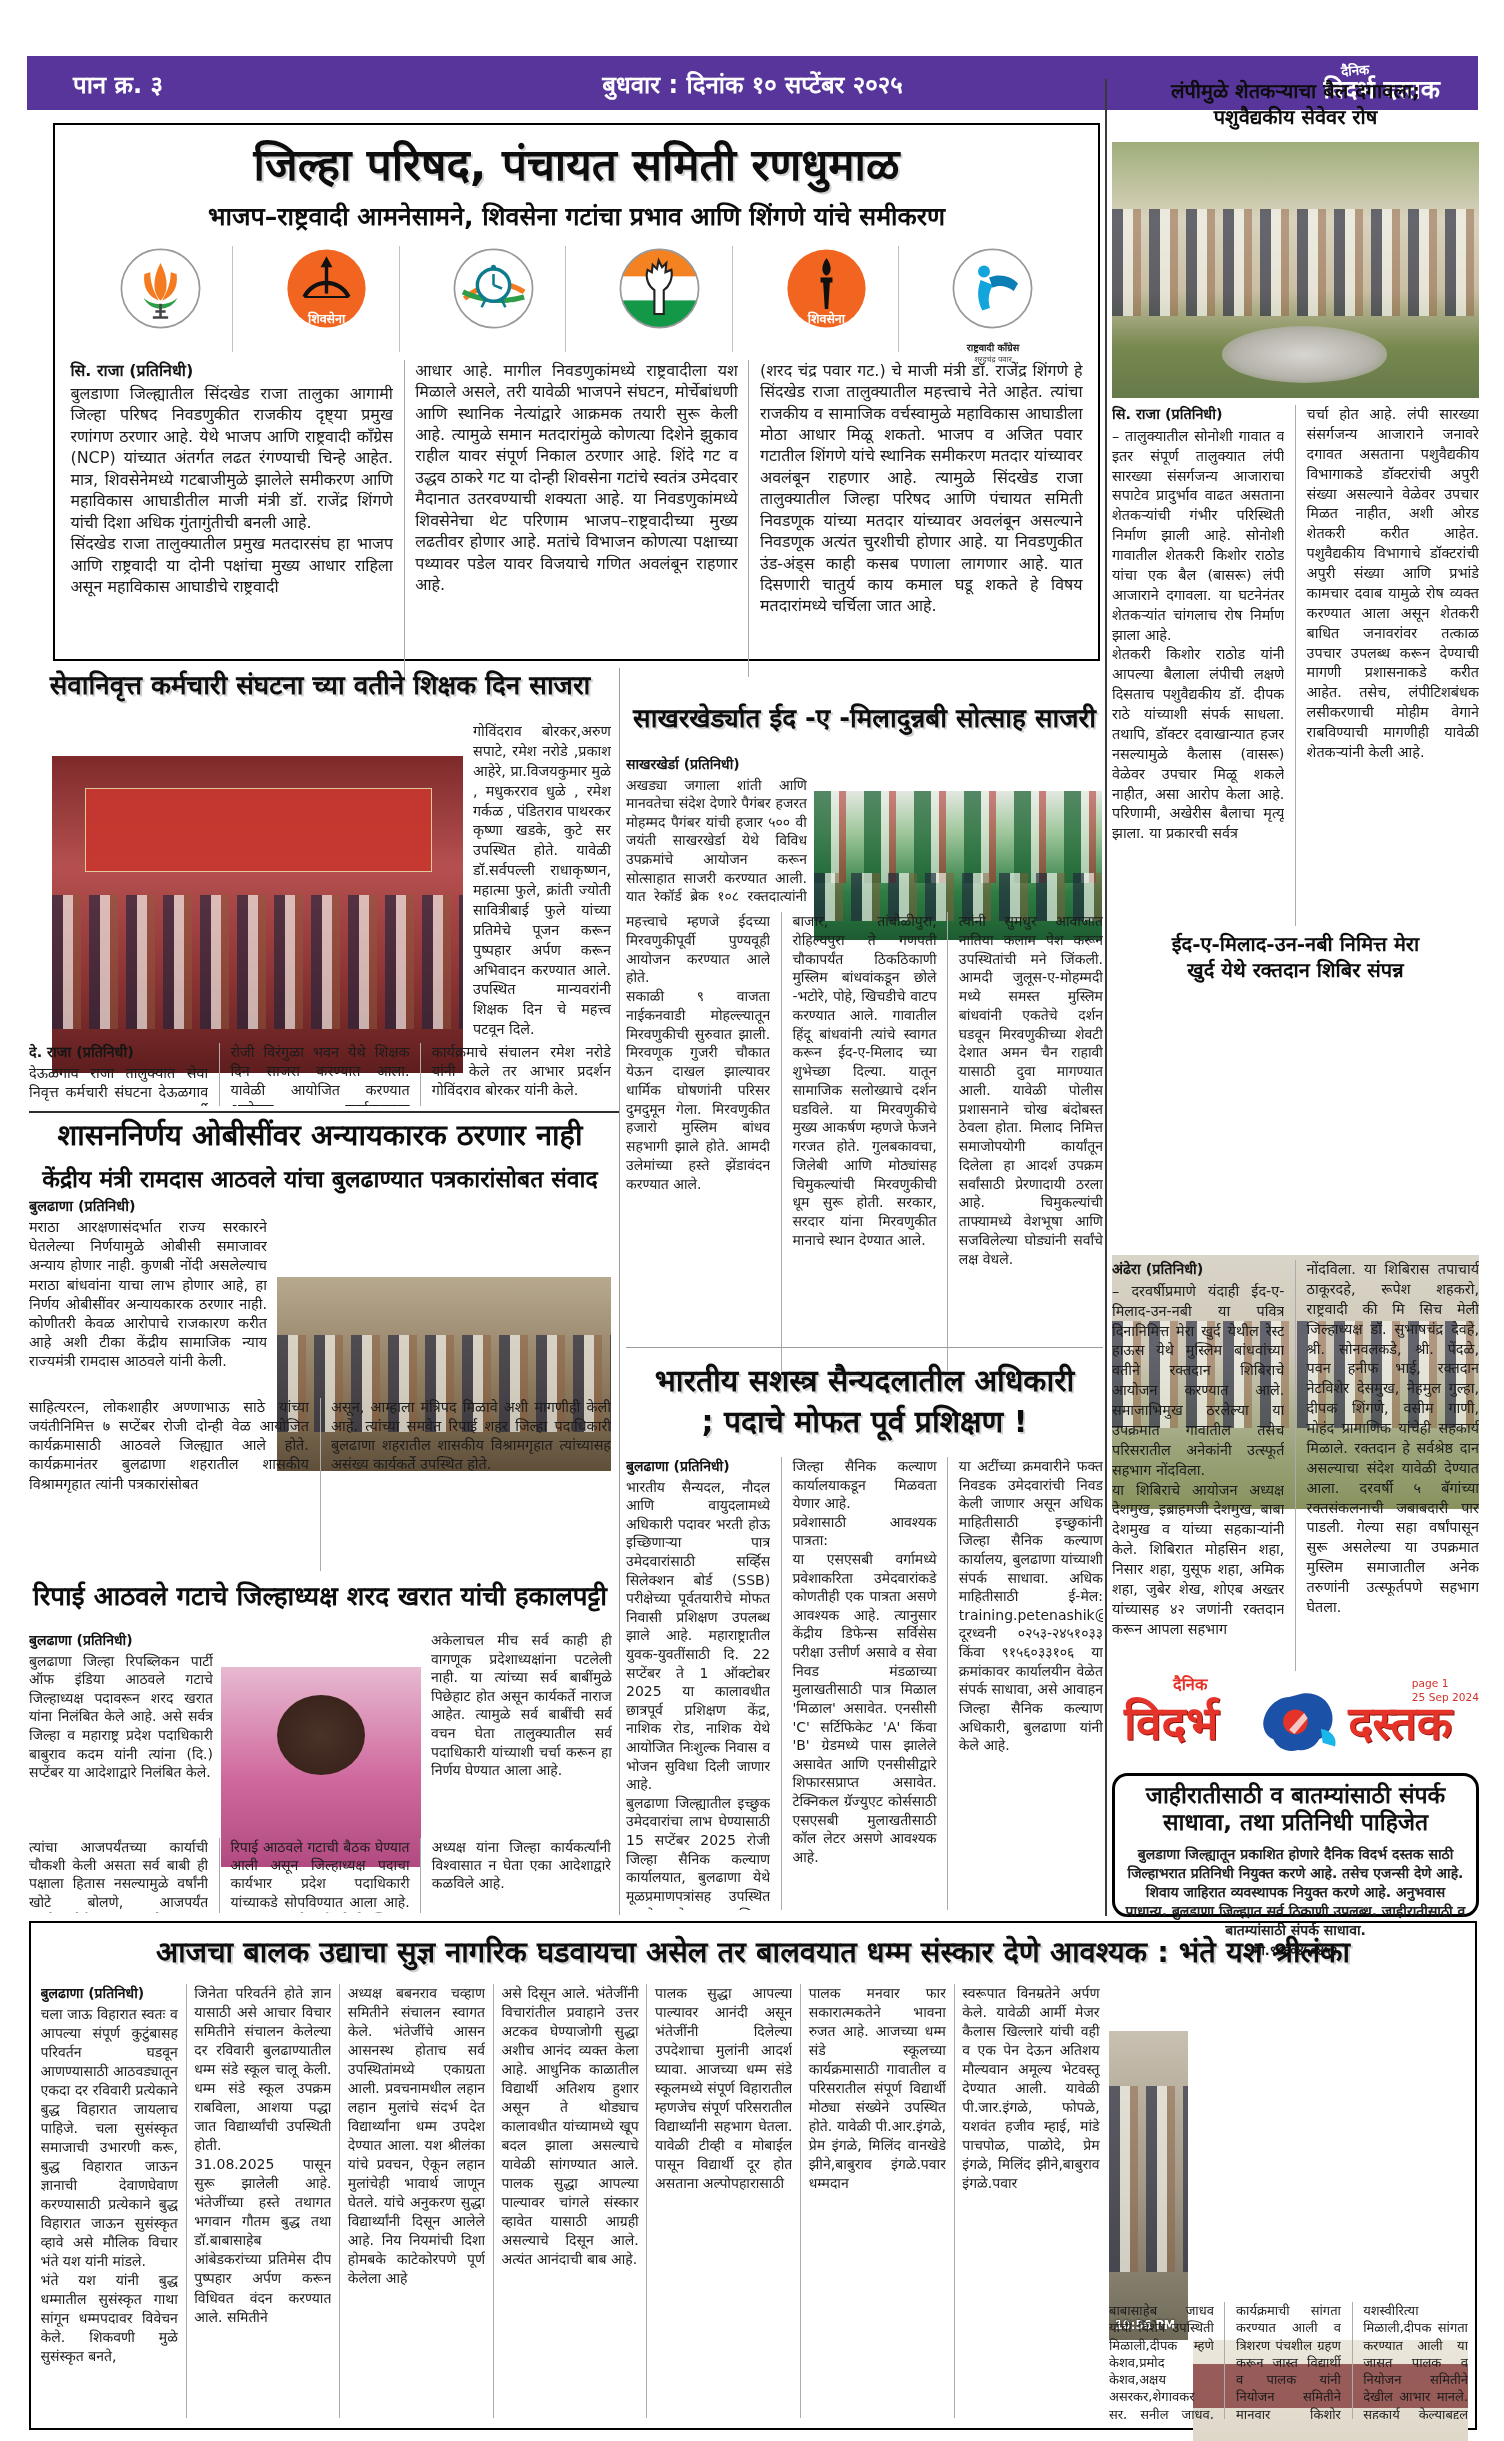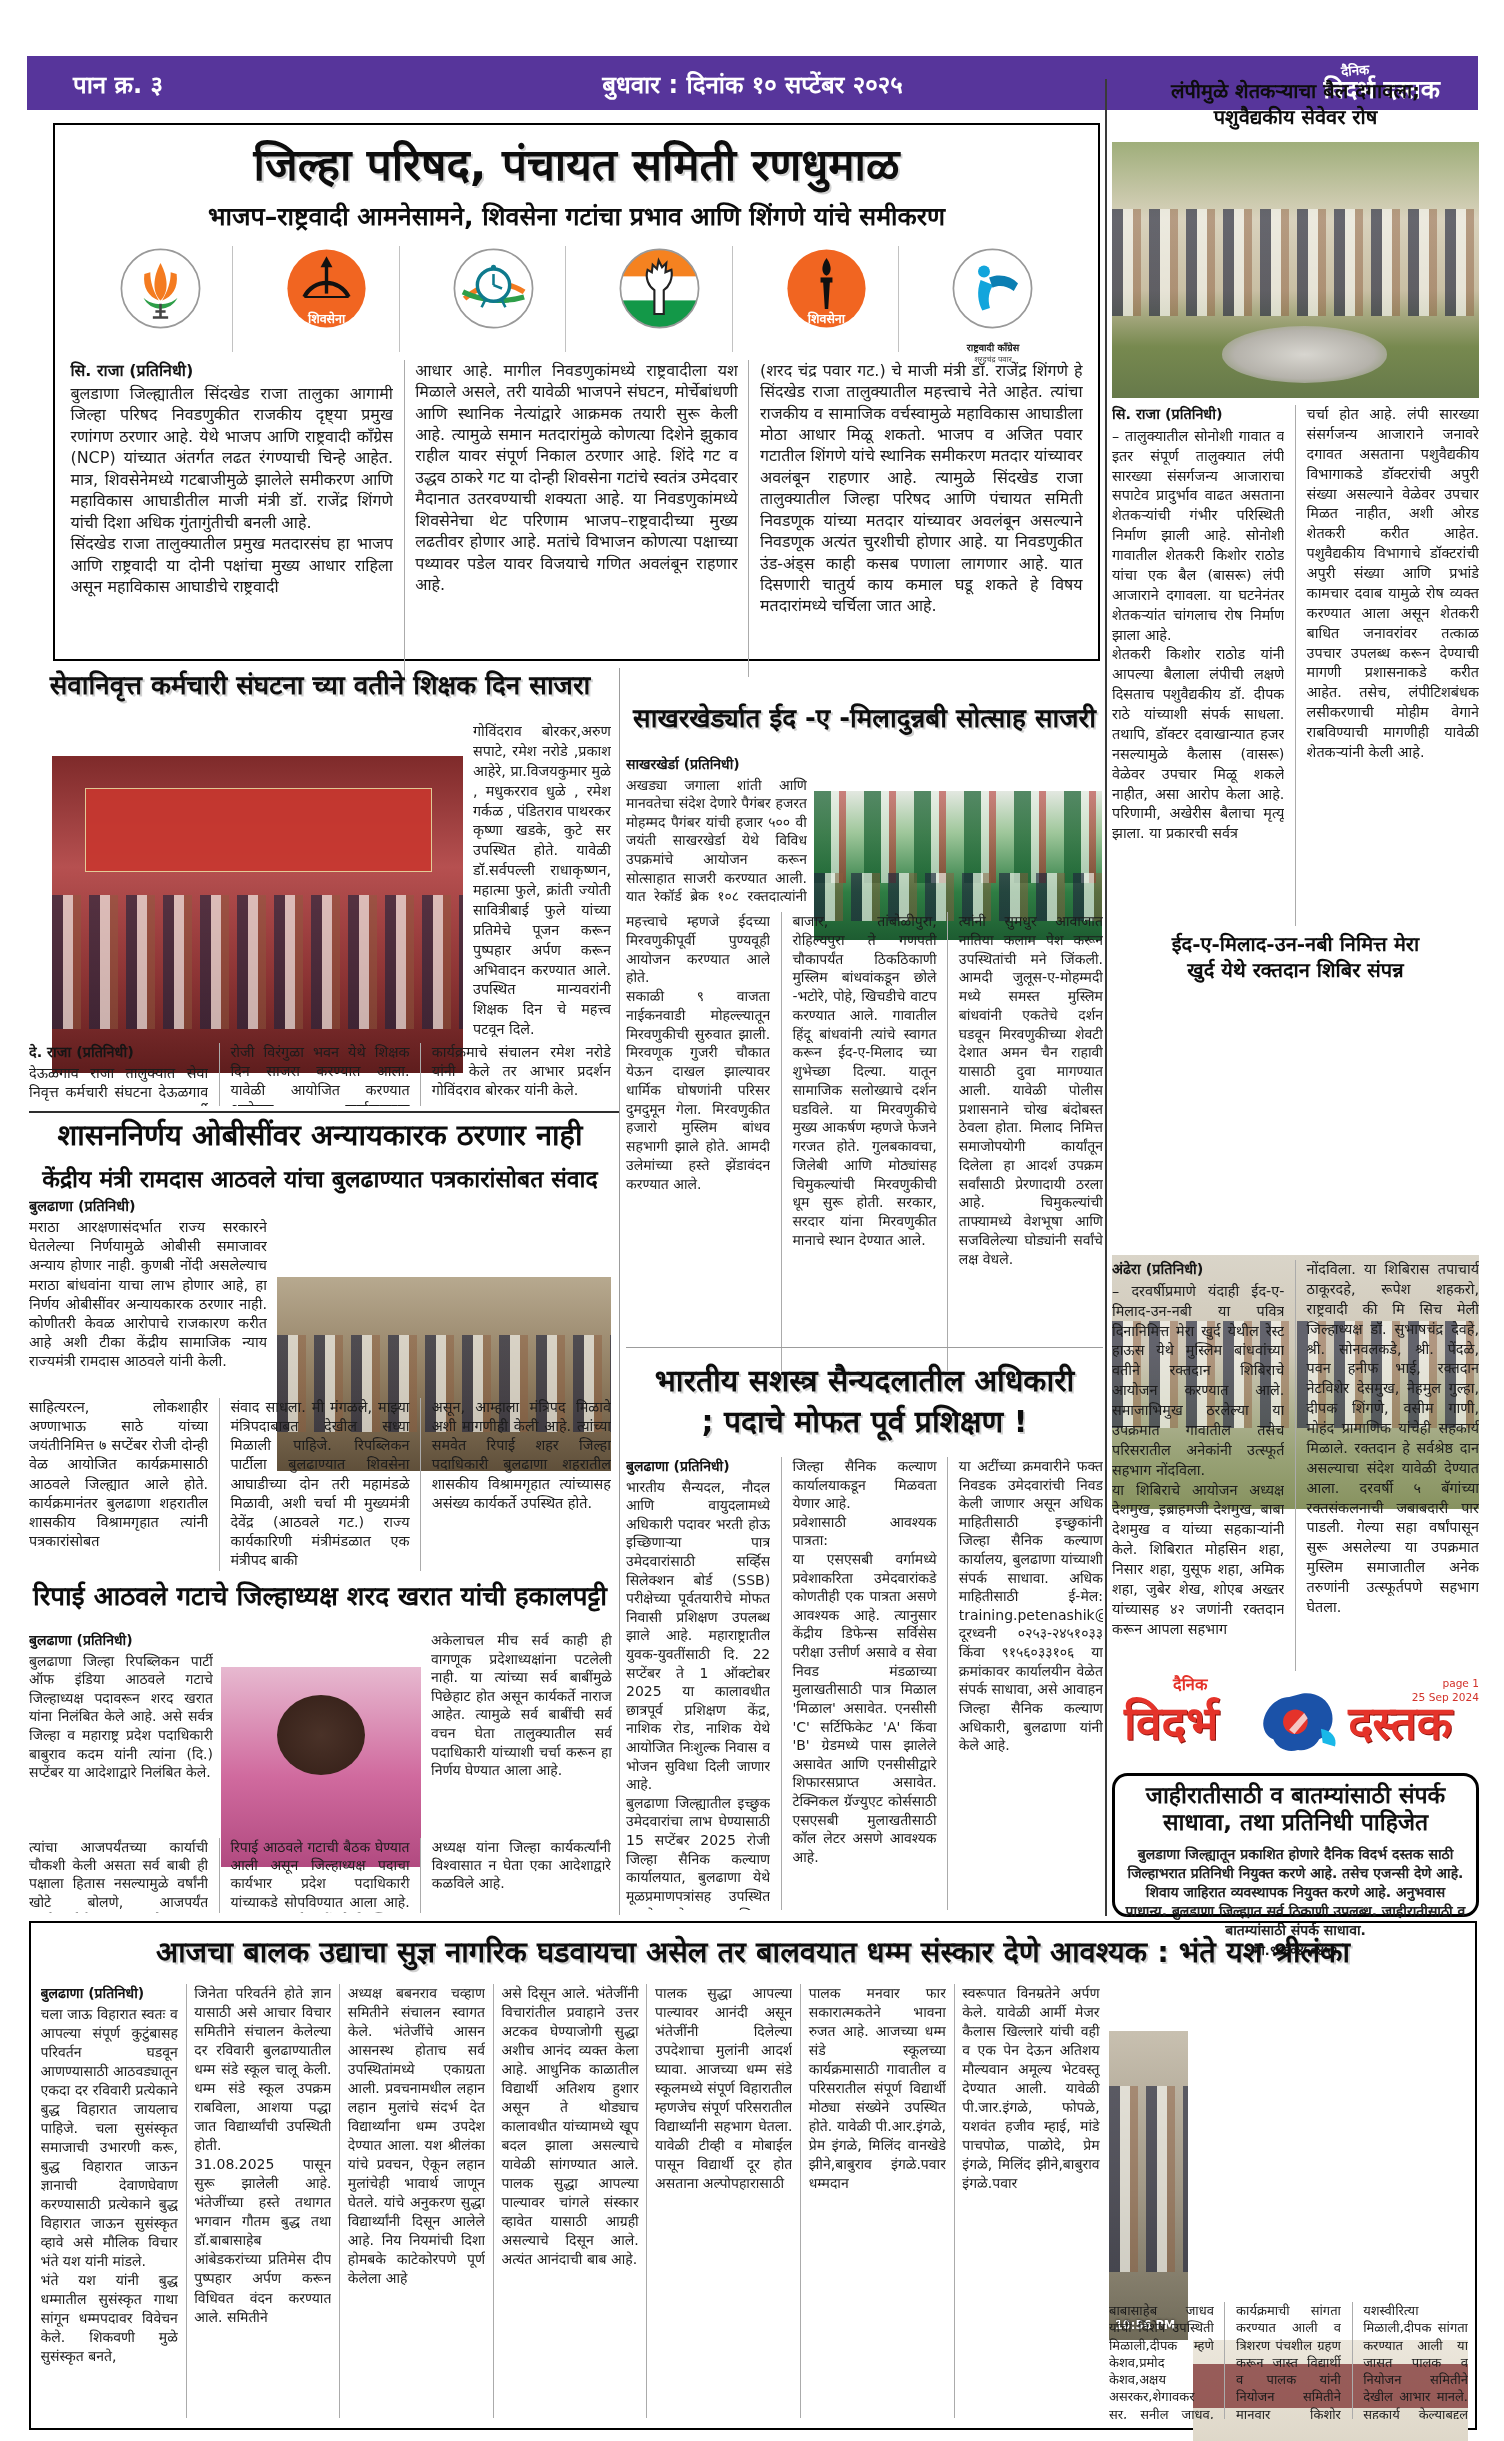--- a/index.html
+++ b/index.html
@@ -71,21 +71,21 @@
   .vrule-soft{width:1px;background:#9c9c9c;}
   .hrule{height:1.9px;background:#2e2e2e;}
   
   .red-logo{left:1112px;top:1677px;width:367px;height:92px;}
   .red-logo .small-daily{position:absolute;left:61px;top:-3.8px;color:#e5332a;font-size:16.3px;font-weight:800;}
   .red-logo .word-l{position:absolute;left:12px;top:13.4px;color:#e5332a;font-size:46px;font-weight:800;
     text-shadow:1px 1px 0 #8c130d;}
   .red-logo .word-r{position:absolute;right:27px;top:13.4px;color:#e5332a;font-size:46px;font-weight:800;
     text-shadow:1px 1px 0 #8c130d;}
   .red-logo svg{position:absolute;left:142px;top:5.8px;width:88px;height:81px;}
-  .red-logo .pageref{position:absolute;right:0;top:0;color:#d2322a;font-size:10.6px;text-align:right;line-height:1.3;}
+  .red-logo .pageref{position:absolute;right:0;top:0;color:#d2322a;font-size:10.6px;line-height:1.3;}
   
   .ad-box{left:1112px;top:1773px;width:367px;height:144px;border:3.8px solid #000;border-radius:15.4px;
     box-sizing:border-box;padding:5.8px 9.6px;text-align:center;}
   .ad-title{font-size:23px;font-weight:700;line-height:1.2;color:#111;}
   .ad-body{font-size:14px;font-weight:700;margin-top:8px;line-height:1.35;color:#222;}
   .ad-phone{font-size:13px;font-weight:700;margin-top:1.9px;}
   
   .bottom-box{left:29px;top:1921px;width:1448px;height:509px;border:2.9px solid #000;box-sizing:border-box;}
   .bottom-hl{font-size:29px;margin-top:7.7px;}
   .b-cols{position:absolute;left:9.6px;top:61px;width:1059px;height:434px;font-size:14px;line-height:1.36;}
@@ -274,21 +274,20 @@
     <div class="hl" style="font-size:23px;margin-top:9px;">केंद्रीय मंत्री रामदास आठवले यांचा बुलढाण्यात पत्रकारांसोबत संवाद</div>
     <div class="abs" style="left:0;top:83px;width:238px;height:194px;font-size:14.4px;line-height:1.33;overflow:hidden;">
       <div class="byline">बुलढाणा (प्रतिनिधी)</div>
       <div class="body-text">मराठा आरक्षणासंदर्भात राज्य सरकारने घेतलेल्या निर्णयामुळे ओबीसी समाजावर अन्याय होणार नाही. कुणबी नोंदी असलेल्याच मराठा बांधवांना याचा लाभ होणार आहे, हा निर्णय ओबीसींवर अन्यायकारक ठरणार नाही. कोणीतरी केवळ आरोपाचे राजकारण करीत आहे अशी टीका केंद्रीय सामाजिक न्याय राज्यमंत्री रामदास आठवले यांनी केली.</div>
     </div>
     <div class="abs photo photo-athawale" style="left:248px;top:83px;width:334px;height:194px;">
       <div class="fig-row" style="top:30%;height:50%;"></div>
     </div>
     <div class="abs cols" style="left:0;top:284px;width:582px;height:173px;font-size:14.4px;line-height:1.33;">
       <div class="col body-text">साहित्यरत्न, लोकशाहीर अण्णाभाऊ साठे यांच्या जयंतीनिमित्त ७ सप्टेंबर रोजी दोन्ही वेळ आयोजित कार्यक्रमासाठी आठवले जिल्ह्यात आले होते. कार्यक्रमानंतर बुलढाणा शहरातील शासकीय विश्रामगृहात त्यांनी पत्रकारांसोबत</div>
-      <div class="col body-text">संवाद साधला. मी मंगळले, माझ्या मंत्रिपदाबाबत देखील सध्या मिळाली पाहिजे. रिपब्लिकन पार्टीला बुलढाण्यात शिवसेना आघाडीच्या दोन तरी महामंडळे मिळावी, अशी चर्चा मी मुख्यमंत्री देवेंद्र (आठवले गट.) राज्य कार्यकारिणी मंत्रीमंडळात एक मंत्रीपद बाकी</div>
       <div class="col body-text">असून, आम्हाला मंत्रिपद मिळावे अशी मागणीही केली आहे. त्यांच्या समवेत रिपाई शहर जिल्हा पदाधिकारी बुलढाणा शहरातील शासकीय विश्रामगृहात त्यांच्यासह असंख्य कार्यकर्ते उपस्थित होते.</div>
     </div>
   </section>
 
   <section class="abs" style="left:29px;top:1577px;width:582px;height:338px;">
     <div class="hl" style="font-size:26px;">रिपाई आठवले गटाचे जिल्हाध्यक्ष शरद खरात यांची हकालपट्टी</div>
     <div class="abs" style="left:0;top:54px;width:184px;height:200px;font-size:14px;line-height:1.33;overflow:hidden;">
       <div class="byline">बुलढाणा (प्रतिनिधी)</div>
       <div class="body-text">बुलढाणा जिल्हा रिपब्लिकन पार्टी ऑफ इंडिया आठवले गटाचे जिल्हाध्यक्ष पदावरून शरद खरात यांना निलंबित केले आहे. असे सर्वत्र जिल्हा व महाराष्ट्र प्रदेश पदाधिकारी बाबुराव कदम यांनी त्यांना (दि.) सप्टेंबर या आदेशाद्वारे निलंबित केले.</div>
     </div>

